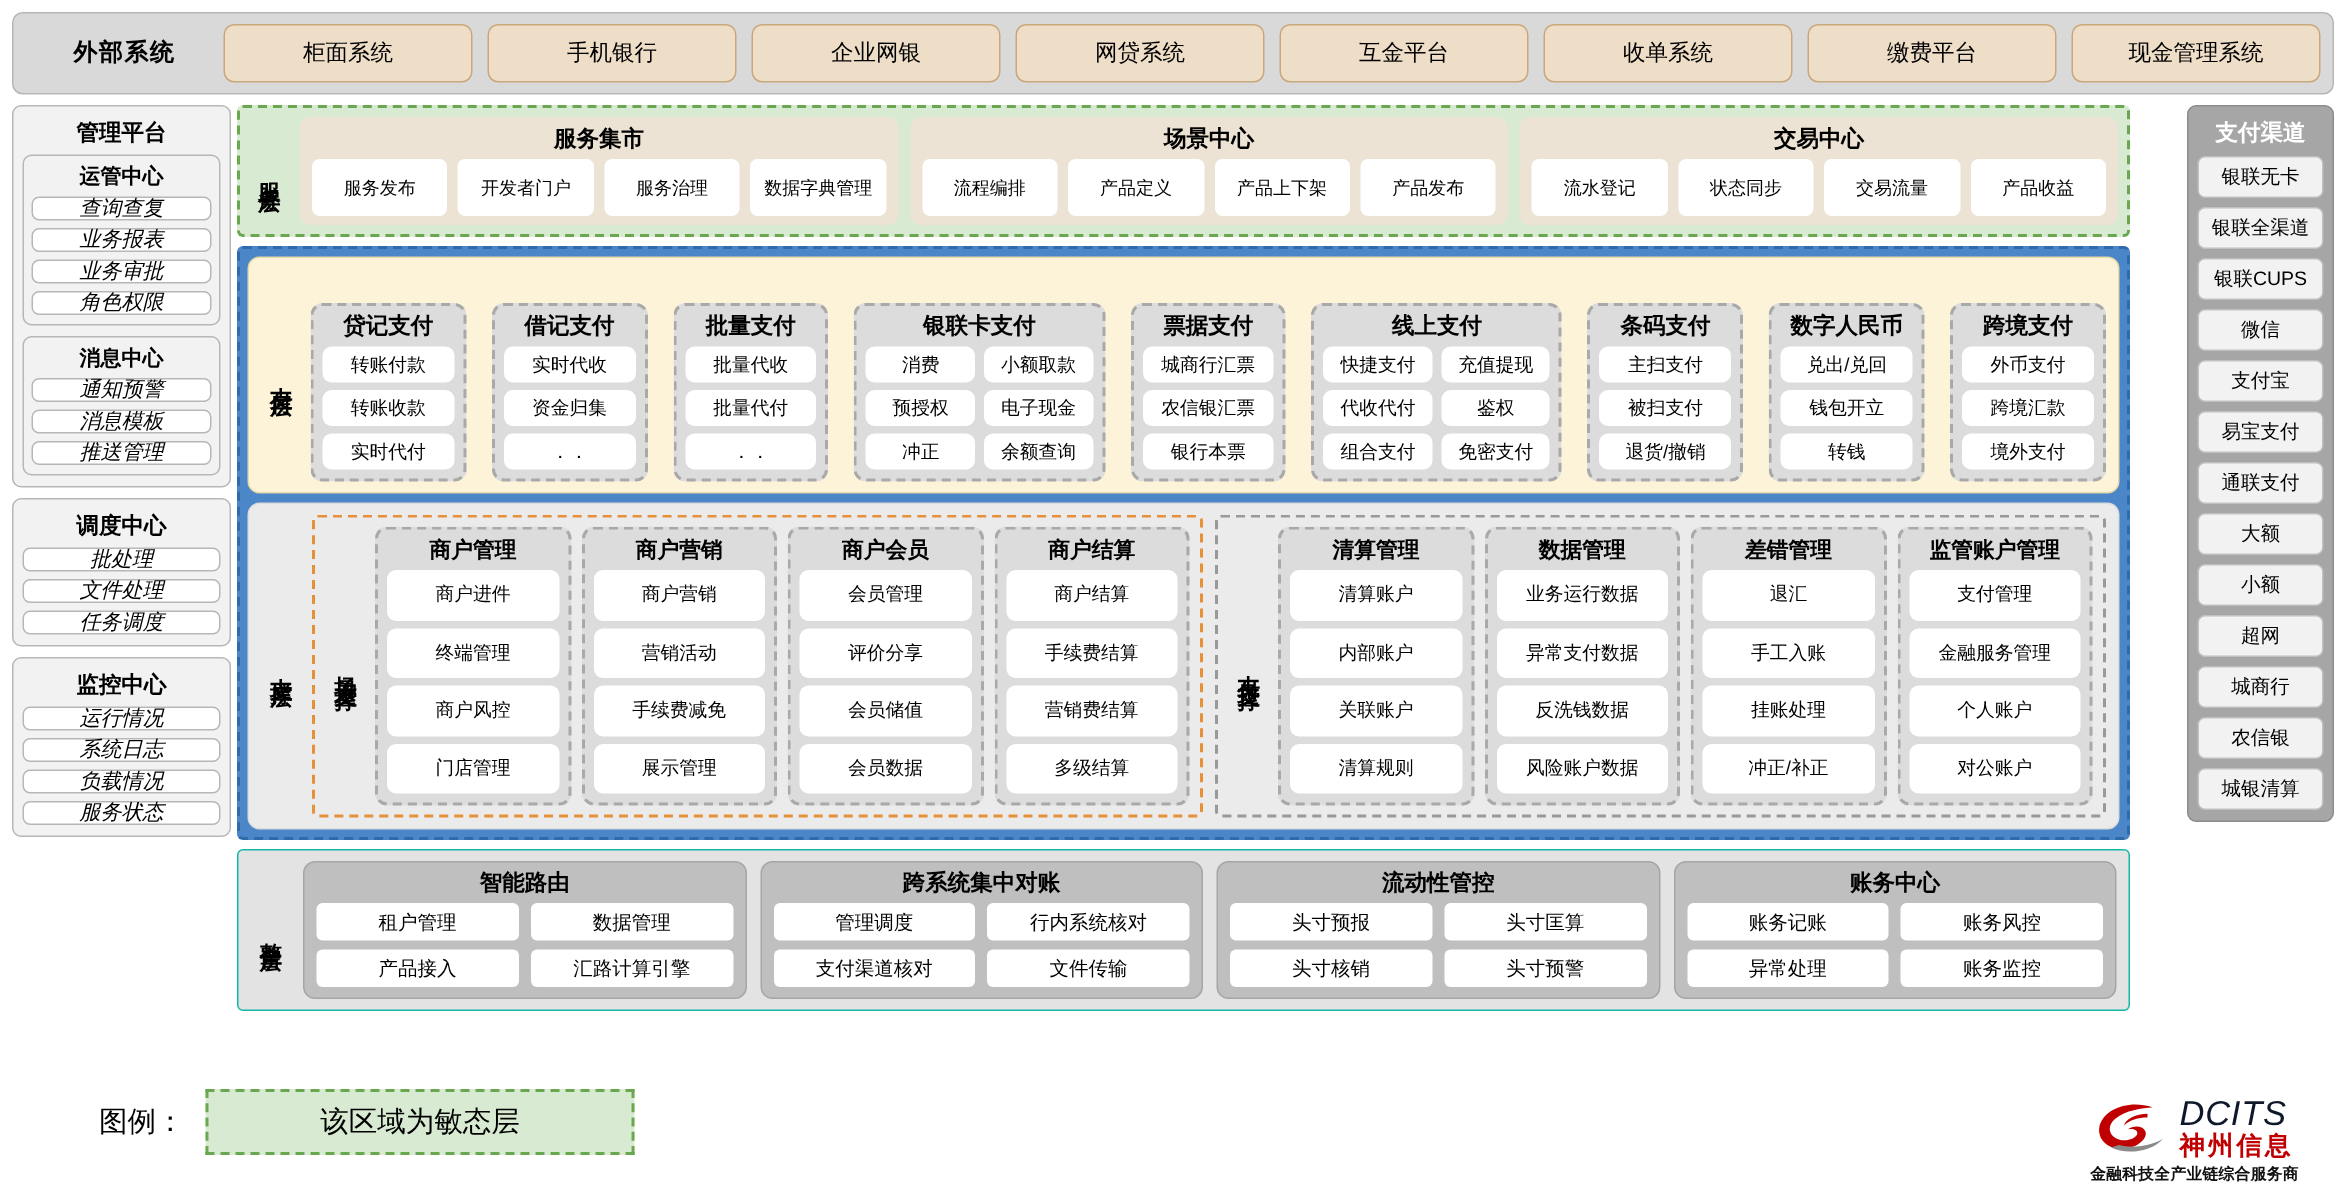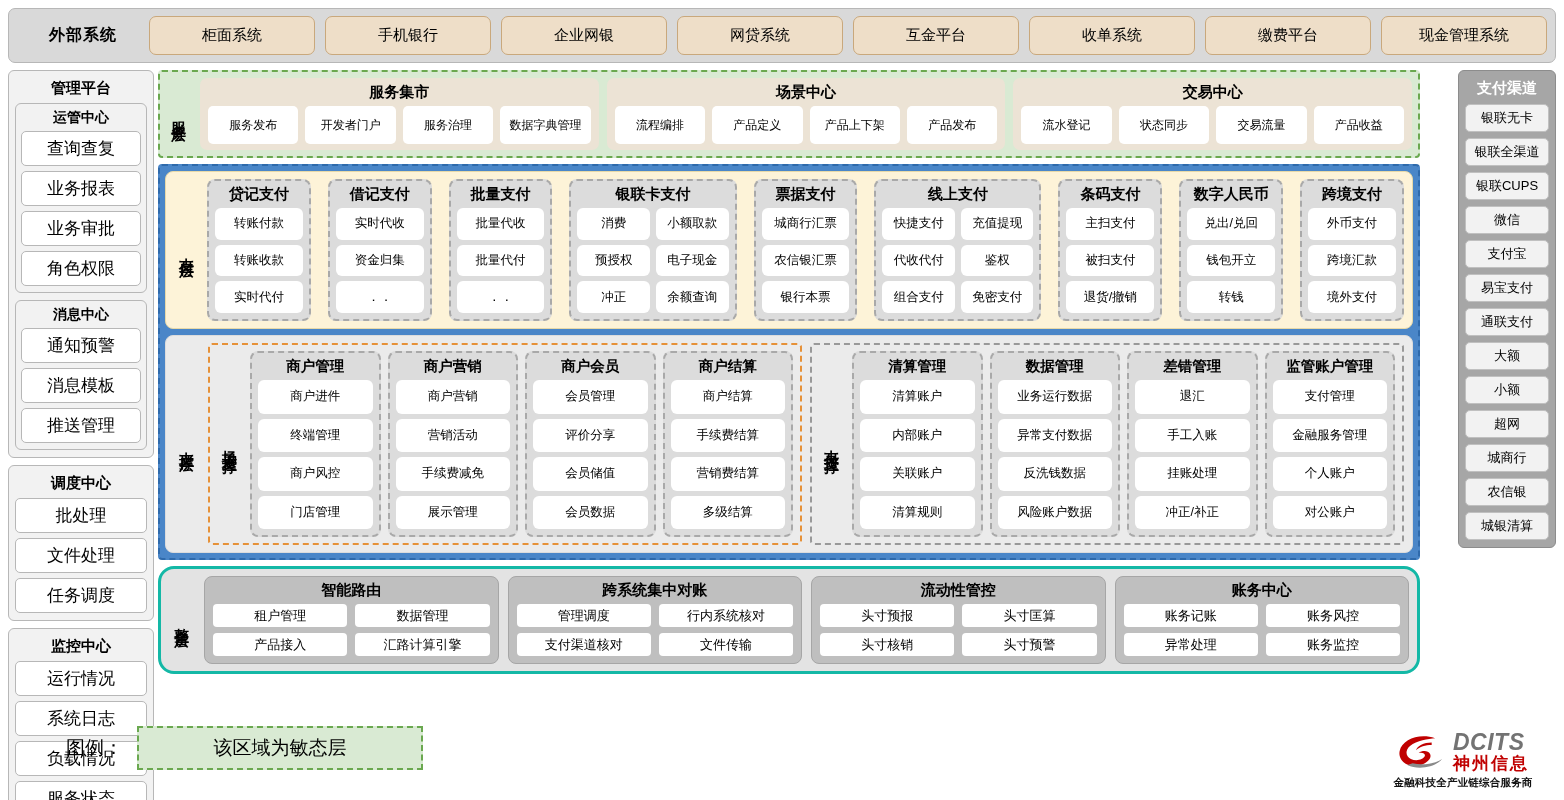--- a/index.html
+++ b/index.html
@@ -37,22 +37,22 @@
   }
   .panel-title { font-size: 15px; font-weight: bold; text-align: center; padding: 3px 0 5px; }
   .subpanel {
     background: #f2f2f2; border: 1px solid #b7b7b7; border-radius: 6px;
     padding: 3px 5px 6px; margin-bottom: 7px;
   }
   .subpanel:last-child { margin-bottom: 0; }
   .sub-title { font-size: 14px; font-weight: bold; text-align: center; padding: 2px 0 4px; }
   .mini-item {
     background: #fff; border: 1px solid #b7b7b7; border-radius: 5px;
-    height: 35px; display: flex; align-items: center; justify-content: center;
-    font-size: 17px; margin-bottom: 5px;
+    height: 16px; display: flex; align-items: center; justify-content: center;
+    font-size: 14px; margin-bottom: 5px; font-style: italic;
   }
   .mini-item:last-child { margin-bottom: 0; }
 
   
   .chan-col {
     position: absolute; right: 8px; top: 70px; width: 98px;
     background: #a6a6a6; border: 1px solid #8c8c8c; border-radius: 6px;
     padding: 5px 6px 7px;
   }
   .chan-title { font-size: 15px; font-weight: bold; color: #fff; text-align: center; padding: 3px 0 6px; }
@@ -126,21 +126,21 @@
   }
   .sup-title { font-size: 14.5px; font-weight: bold; text-align: center; padding: 1px 0 4px; }
   .sup-items { flex: 1; display: flex; flex-direction: column; gap: 5px; }
   .sup-chip {
     flex: 1; background: #fff; border-radius: 6px; display: flex;
     align-items: center; justify-content: center; font-size: 12.5px;
   }
 
   
   .int-layer {
-    margin-top: 6px; background: #e3e3e3; border: 3px solid #14b8a6; border-radius: 16px;
+    margin-top: 6px; background: #e3e3e3; border: 1px solid #14b8a6; border-radius: 4px;
     display: flex; align-items: stretch; padding: 7px 8px; gap: 9px; height: 108px;
   }
   .int-group {
     flex: 1; background: #bfbfbf; border: 1px solid #a6a6a6; border-radius: 8px;
     padding: 3px 8px 7px; display: flex; flex-direction: column;
   }
   .int-title { font-size: 15px; font-weight: bold; text-align: center; padding: 1px 0 4px; }
   .int-items { flex: 1; display: flex; flex-direction: column; gap: 6px; }
   .int-row { display: flex; gap: 8px; flex: 1; }
   .int-chip {
@@ -156,21 +156,21 @@
     font-size: 19px;
   }
   .legend-box.agile { background: #d9ead3; border: 2px dashed #6aa84f; }
   .legend-box.stable { background: #4a86c8; border: 2px dashed #2f6aab; }
 
   
   .logo { position: absolute; right: 12px; bottom: 10px; width: 178px; text-align: center; }
   .logo-row { display: flex; align-items: center; justify-content: center; gap: 4px; }
   .logo-mark { width: 52px; height: 40px; flex: 0 0 52px; }
   .logo-text { text-align: left; line-height: 1; }
-  .logo-en { font-size: 23px; font-weight: bold; color: #737373; letter-spacing: 0.5px; font-style: italic; }
+  .logo-en { font-size: 23px; font-weight: normal; color: #0f172a; letter-spacing: 0.5px; font-style: italic; }
   .logo-cn { font-size: 17px; font-weight: bold; color: #c00000; letter-spacing: 2px; margin-top: 1px; }
   .logo-tag { font-size: 10.5px; font-weight: bold; color: #111; margin-top: 4px; letter-spacing: 0.2px; }
 </style>
 </head>
 <body>
 
 <div class="ext-bar">
   <div class="ext-title">外部系统</div>
   <div class="ext-items" id="ext-items">
       <div class="ext-chip">柜面系统</div>
@@ -267,21 +267,21 @@
             <div class="svc-chip">产品收益</div>
           </div>
         </div>
       </div>
   </div>
 
   <div class="blue-block">
 
     <div class="pay-layer">
       <div class="vlabel">支付层</div>
-      <div style="display:flex;flex:1;gap:17px;" id="pay-groups">
+      <div style="display:flex;flex:1;gap:17px;margin-top:23px;" id="pay-groups">
           <div class="pay-group w1">
             <div class="pay-title">贷记支付</div>
             <div class="pay-items">
               <div class="pay-row">
                 <div class="pay-chip">转账付款</div>
               </div>
               <div class="pay-row">
                 <div class="pay-chip">转账收款</div>
               </div>
               <div class="pay-row">

